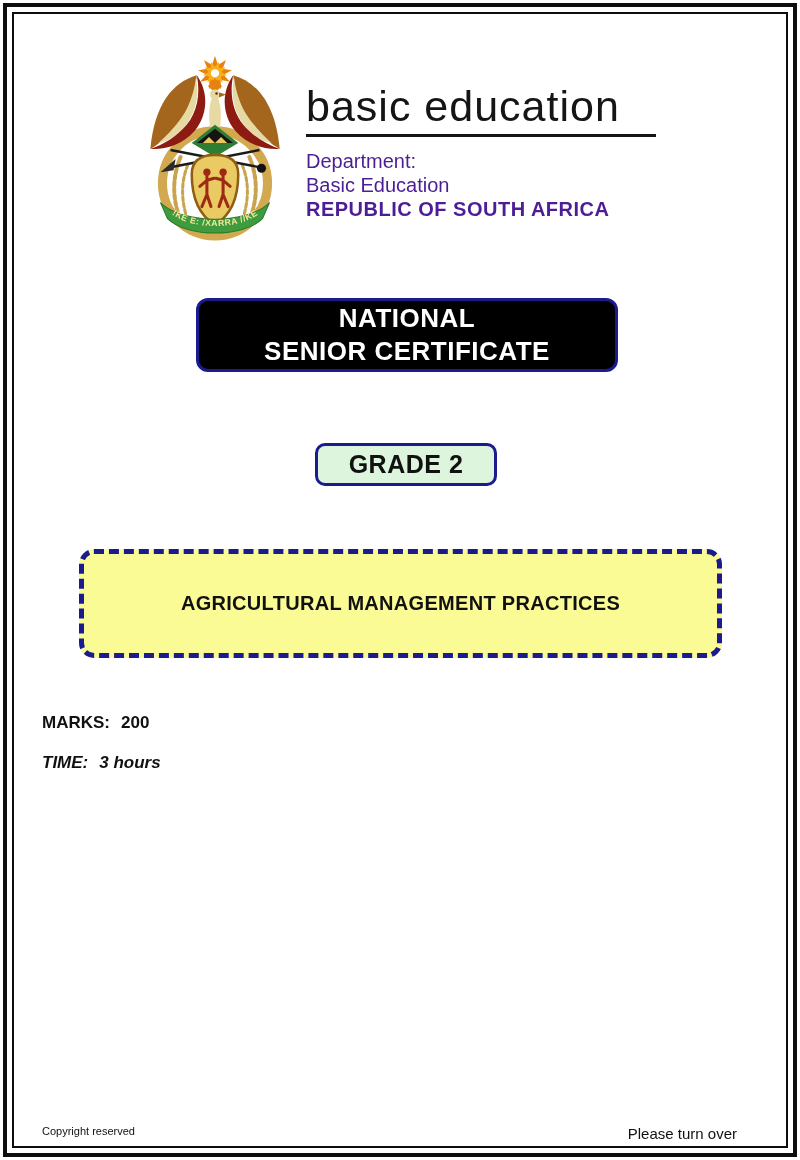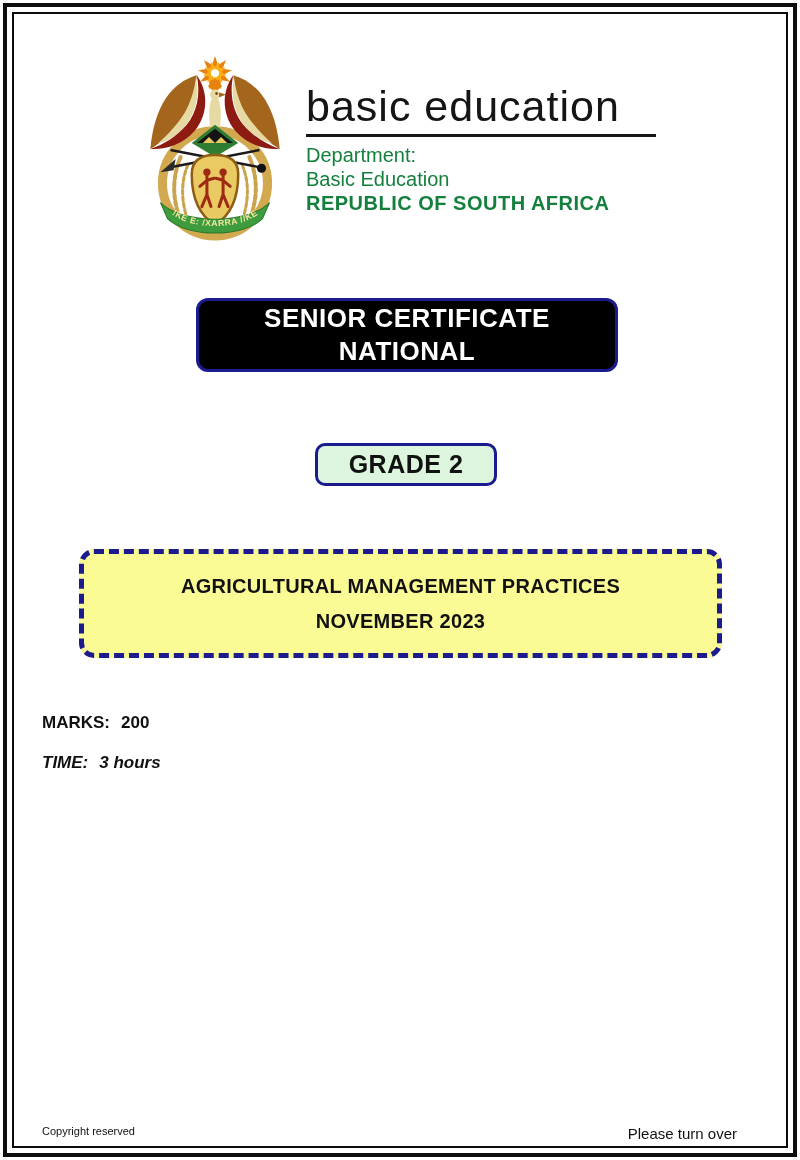--- a/index.html
+++ b/index.html
@@ -31,21 +31,21 @@
 
   .logo-text-block { position:absolute; left:306px; top:80px; width:360px; }
   .logo-title {
     font-size:43px; font-weight:400; color:#151515;
     letter-spacing:1px; line-height:52px;
     font-family:"Liberation Sans", sans-serif;
   }
   .logo-underline {
     width:350px; height:3px; background:#151515; margin-top:2px;
   }
-  .dept-lines { margin-top:6px; font-size:20px; line-height:24px; color:#15803d; }
+  .dept-lines { margin-top:12px; font-size:20px; line-height:24px; color:#4c1d95; }
   .dept-line3 { font-weight:bold; letter-spacing:0.5px; }
 
   .title-box {
     position:absolute; left:196px; top:298px;
     width:422px; height:74px;
     background:#000000;
     border:3px solid #1b1b8e;
     border-radius:12px;
     display:flex; flex-direction:column; align-items:center; justify-content:center;
     color:#ffffff; font-weight:bold; font-size:26px; line-height:33px;
@@ -190,31 +190,30 @@
     <div class="logo-title">basic education</div>
     <div class="logo-underline"></div>
     <div class="dept-lines">
       <div class="dept-line1">Department:</div>
       <div class="dept-line2">Basic Education</div>
       <div class="dept-line3">REPUBLIC OF SOUTH AFRICA</div>
     </div>
   </div>
 
   <div class="title-box">
+    <div>NATIONAL</div>
     <div>SENIOR CERTIFICATE</div>
-    <div>NATIONAL</div>
   </div>
 
   <div class="grade-box">
     <span>GRADE 2</span>
   </div>
 
   <div class="subject-box">
     <div>AGRICULTURAL MANAGEMENT PRACTICES</div>
-    <div>NOVEMBER 2023</div>
   </div>
 
   <div class="exam-details">
     <div class="detail-row">
       <span>MARKS:</span><span class="detail-value">200</span>
     </div>
     <div class="detail-row">
       <span>TIME:</span><span class="detail-value">3 hours</span>
     </div>
   </div>

